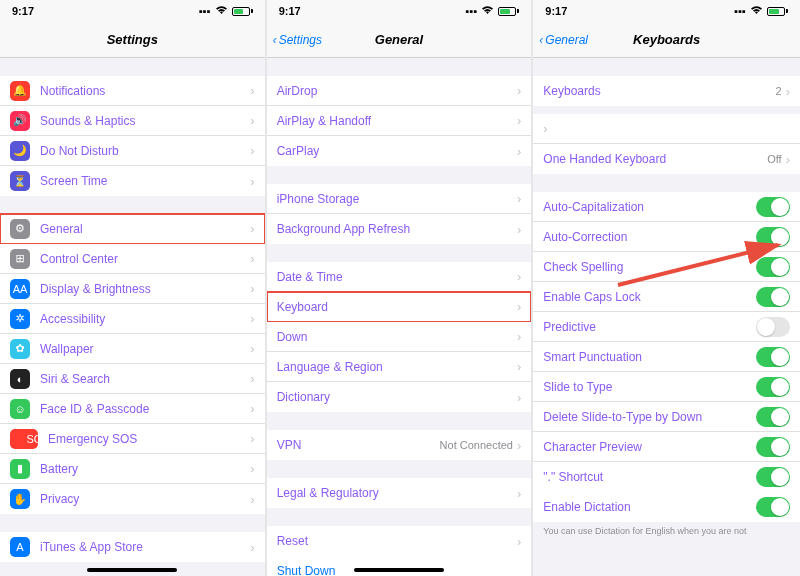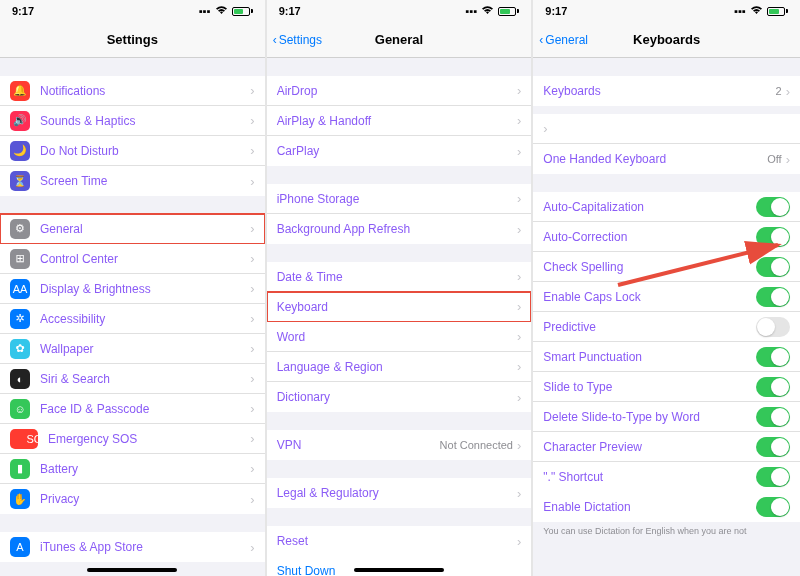--- a/index.html
+++ b/index.html
@@ -2,21 +2,21 @@
 <html><head>
 <meta charset="utf-8">
 <style>
   * { box-sizing: border-box; margin: 0; padding: 0; }
   body { font-family: -apple-system, "Helvetica Neue", Helvetica, Arial, sans-serif; background: #fff; width: 800px; height: 576px; overflow: hidden; }
   .container { display: flex; width: 800px; height: 576px; }
   .panel { width: 266.66px; height: 576px; border-right: 2px solid #e5e5e5; overflow: hidden; background: #f2f2f7; position: relative; }
   .panel:last-child { border-right: none; }
   .status-bar { height: 22px; display: flex; align-items: center; justify-content: space-between; padding: 0 12px; font-size: 11px; font-weight: 600; background: #f8f8f8; }
   .status-right { display: flex; align-items: center; gap: 4px; }
-  .nav-bar { height: 36px; display: flex; align-items: center; justify-content: center; position: relative; background: #f8f8f8; border-bottom: 1px solid #d0d0d0; }
+  .nav-bar { height: 36px; display: flex; align-items: center; justify-content: center; position: relative; background: #f8f8f8; border-bottom: 1px solid #d0d0d0; font-style: italic; }
   .nav-title { font-size: 13px; font-weight: 600; }
   .nav-back { position: absolute; left: 6px; color: #007aff; font-size: 12px; display: flex; align-items: center; gap: 2px; }
   .list { background: #fff; }
   .spacer { height: 18px; background: #f2f2f7; }
   .spacer-sm { height: 8px; background: #f2f2f7; }
   .row { display: flex; align-items: center; height: 30px; padding: 0 10px; border-bottom: 0.5px solid #e0e0e0; background: #fff; font-size: 12px; position: relative; }
   .row:last-child { border-bottom: none; }
   .row .icon { width: 20px; height: 20px; border-radius: 5px; margin-right: 10px; display: flex; align-items: center; justify-content: center; font-size: 11px; color: #fff; flex-shrink: 0; }
   .label { flex: 1; color: #8b5cf6; }
   .value { color: #8e8e93; font-size: 11px; margin-right: 4px; }
@@ -202,21 +202,21 @@
   <div class="list" id="p2g3">
         <div class="row">
           <span class="label">Date &amp; Time</span>
           <span class="chevron">›</span>
         </div>
         <div class="row highlight">
           <span class="label">Keyboard</span>
           <span class="chevron">›</span>
         </div>
         <div class="row">
-          <span class="label">Word</span>
+          <span class="label">Down</span>
           <span class="chevron">›</span>
         </div>
         <div class="row">
           <span class="label">Language &amp; Region</span>
           <span class="chevron">›</span>
         </div>
         <div class="row">
           <span class="label">Dictionary</span>
           <span class="chevron">›</span>
         </div>
@@ -329,21 +329,21 @@
             <span class="knob"></span>
           </span>
         </div>
         <div class="row">
           <span class="label">Slide to Type</span>
           <span class="toggle on">
             <span class="knob"></span>
           </span>
         </div>
         <div class="row">
-          <span class="label">Delete Slide-to-Type by Word</span>
+          <span class="label">Delete Slide-to-Type by Down</span>
           <span class="toggle on">
             <span class="knob"></span>
           </span>
         </div>
         <div class="row">
           <span class="label">Character Preview</span>
           <span class="toggle on">
             <span class="knob"></span>
           </span>
         </div>

